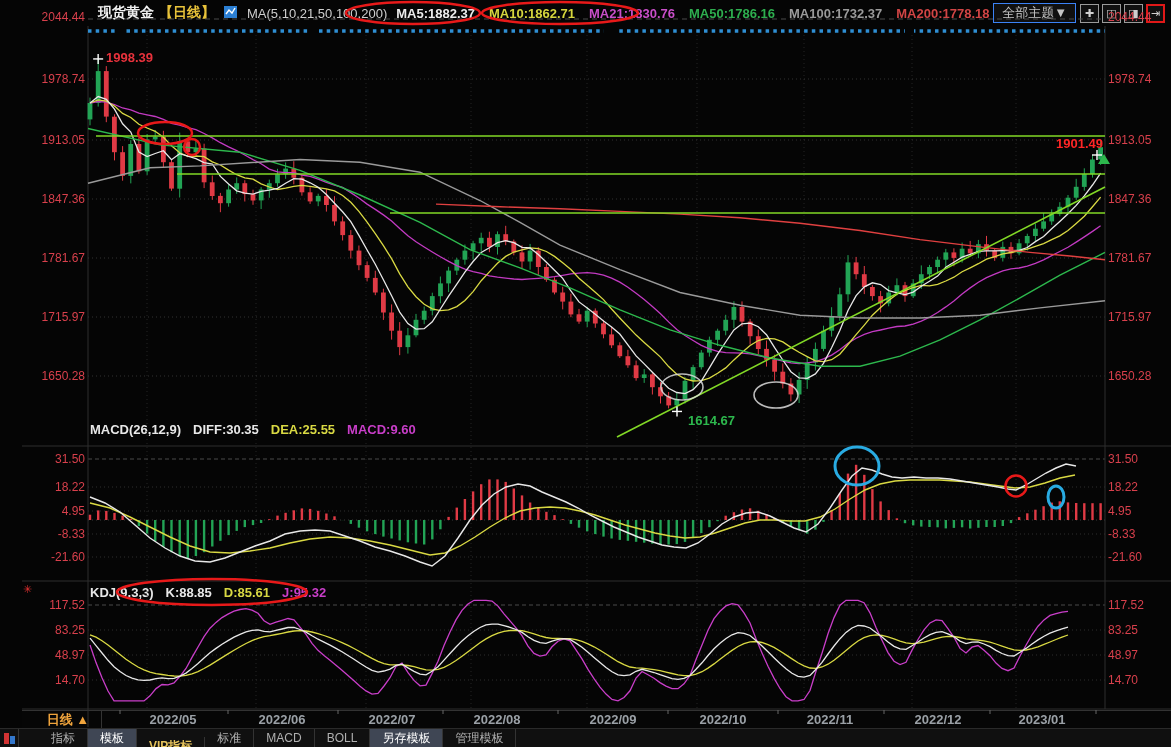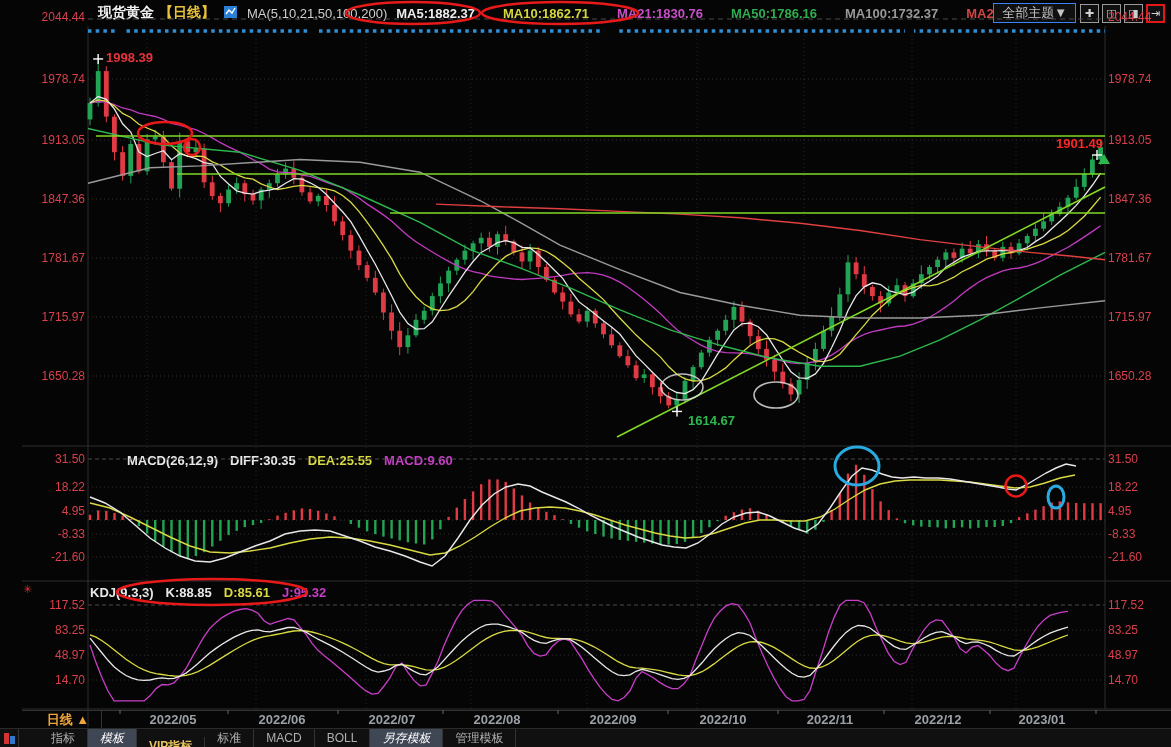--- a/index.html
+++ b/index.html
@@ -31,61 +31,61 @@
               border-bottom:1px solid #333;background:#060606;z-index:2;}
   #tf-cell{position:absolute;left:0;top:0;width:66px;height:17px;border-right:1px solid #333;
            color:#f0a43c;font-weight:bold;font-size:13px;text-align:center;line-height:17px;cursor:pointer;padding-left:13px;}
   .month-label{position:absolute;top:1px;color:#9aa0a6;font-weight:bold;font-size:13px;transform:translateX(-50%);}
   
   #toolbar{position:absolute;left:0;top:728px;right:0;height:19px;background:#101010;z-index:2;
            display:flex;align-items:stretch;border-top:1px solid #2a2a2a;gap:20px;}
   #tb-logo{width:18px;display:flex;align-items:center;justify-content:center;border-right:1px solid #333;}
   .tab{padding:0 12px;font-size:12px;color:#b0b0b0;line-height:19px;border-right:1px solid #333;
        cursor:pointer;white-space:nowrap;}
-  .tab.active{background:#3f4654;color:#fff;font-style:italic;}
+  .tab.active{background:#3f4654;color:#fff;}
   .tab.vip{color:#e6c35c;font-weight:bold;margin-top:8px;}
   #gear{position:absolute;left:23px;top:583px;color:#e03030;font-size:11px;z-index:2;}
   
   #chart{position:absolute;left:0;top:0;z-index:3;pointer-events:none;}
 </style>
 </head>
 <body>
 <div id="app">
 
 
   <div id="topbar">
     <span id="title">现货黄金</span>
     <span id="tf">【日线】</span>
     <span>
       <svg width="14" height="14">
           <rect x="0" y="1" width="13" height="12" fill="#2b7fd4"></rect>
           <polyline points="2,9 5,5 8,8 11,3" stroke="#fff" stroke-width="1.4" fill="none"></polyline>
         </svg>
     </span>
     <span id="ma-settings">MA(5,10,21,50,100,200)</span>
-    <span id="ma-list" style="display:flex;gap:28px;">
+    <span id="ma-list" style="display:flex;gap:14px;">
         <span class="ma-val" style="color: rgb(237, 237, 237);">MA5:1882.37</span>
         <span class="ma-val" style="color: rgb(214, 214, 62);">MA10:1862.71</span>
         <span class="ma-val" style="color: rgb(201, 79, 201);">MA21:1830.76</span>
         <span class="ma-val" style="color: rgb(46, 174, 79);">MA50:1786.16</span>
         <span class="ma-val" style="color: rgb(154, 154, 154);">MA100:1732.37</span>
         <span class="ma-val" style="color: rgb(209, 69, 69);">MA200:1778.18</span>
       </span>
     <span id="top-right">
       <span id="theme-btn">全部主题▼</span>
       <span id="win-icons" style="display:flex;gap:3px;">
           <span class="tb-icon">✚</span>
           <span class="tb-icon">◫</span>
           <span class="tb-icon">◨</span>
           <span class="tb-icon hot">⇥</span>
         </span>
     </span>
   </div>
 
-  <div class="panel-header" style="top:453px;margin-left:37px;">
+  <div class="panel-header" style="top:422px;">
     <span style="color:#e8e8e8">MACD(26,12,9)</span>
     <span style="color:#e8e8e8">DIFF:30.35</span>
     <span style="color:#d9d943">DEA:25.55</span>
     <span style="color:#c93ec9">MACD:9.60</span>
   </div>
   <div class="panel-header" style="top:585px;">
     <span style="color:#e8e8e8">KDJ(9,3,3)</span>
     <span style="color:#e8e8e8">K:88.85</span>
     <span style="color:#d9d943">D:85.61</span>
     <span style="color:#c93ec9">J:95.32</span>

